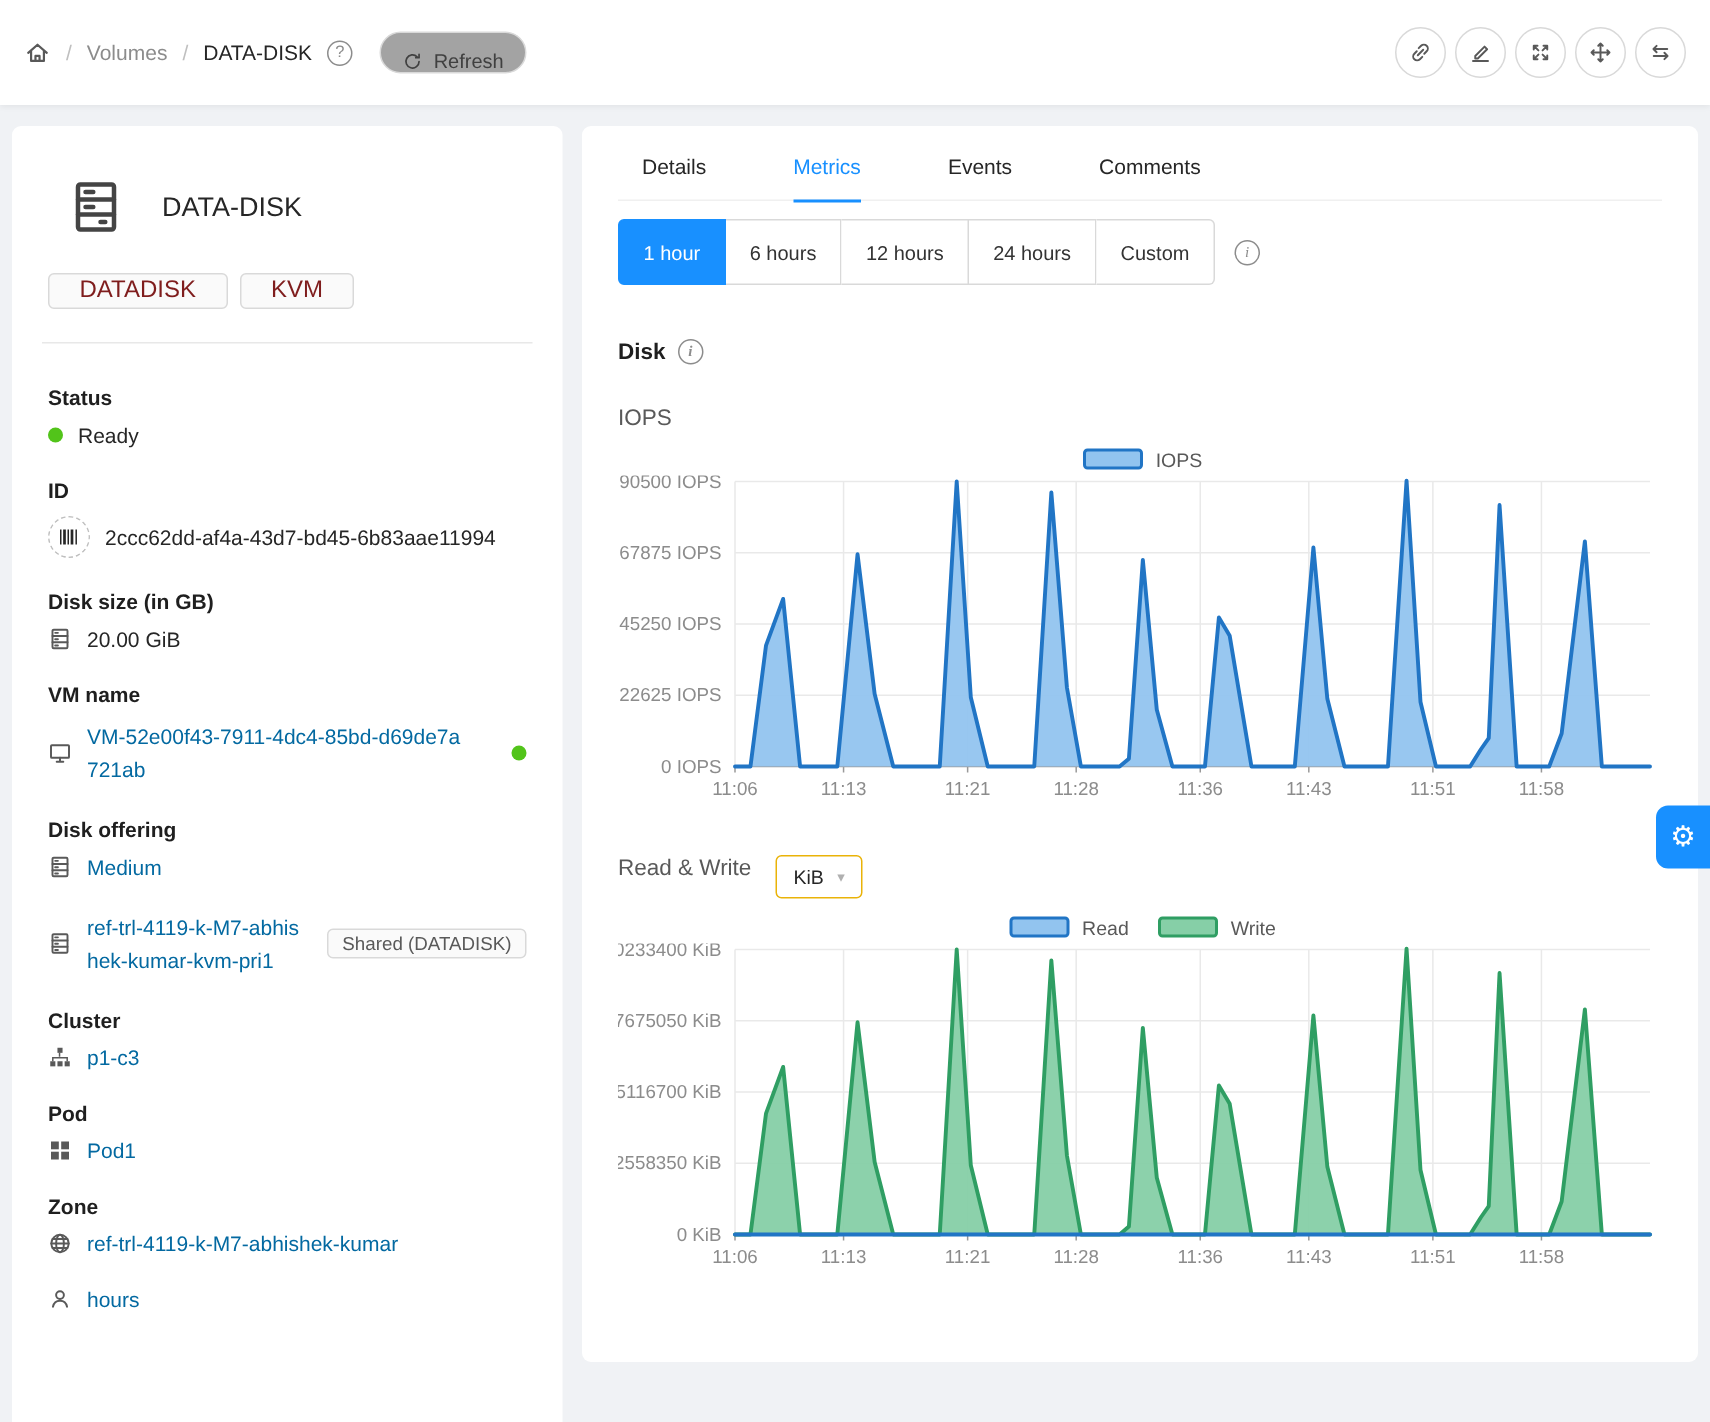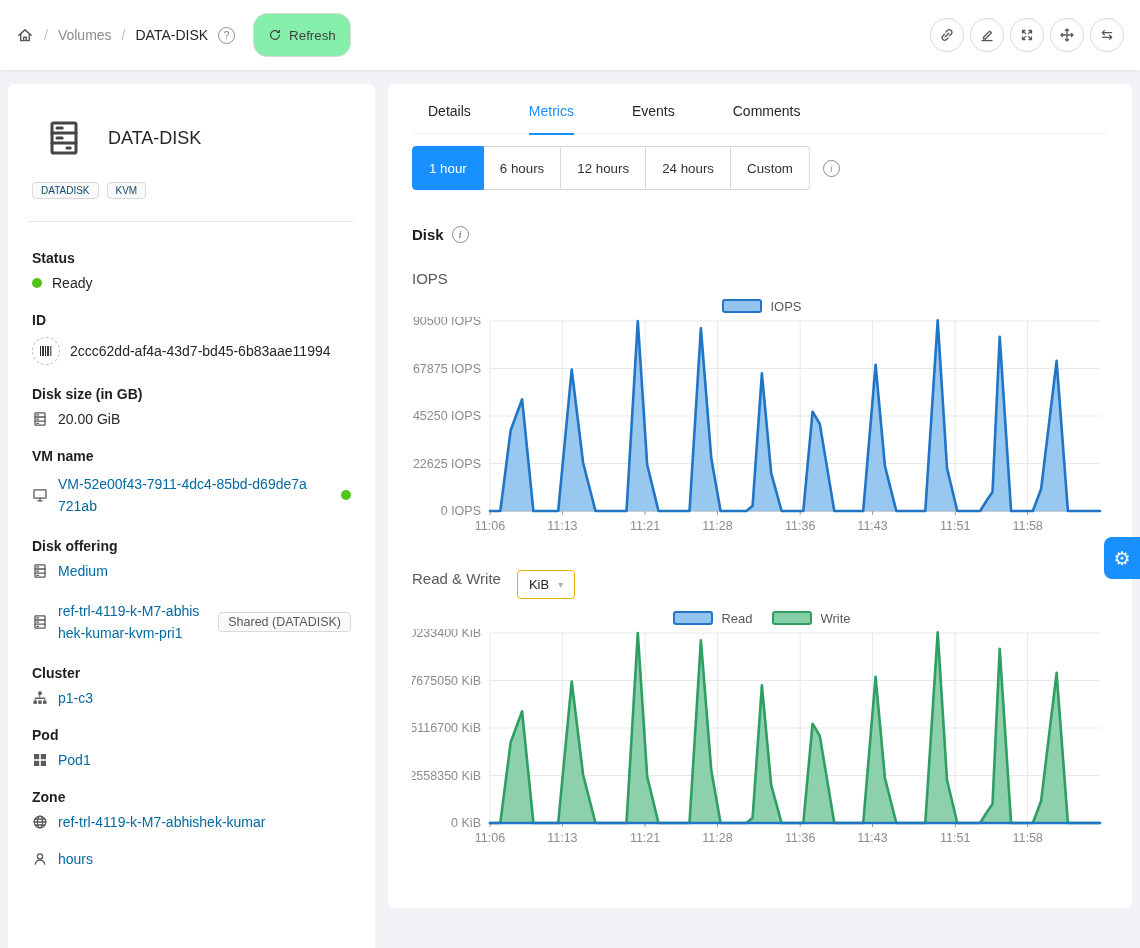--- a/index.html
+++ b/index.html
@@ -9,38 +9,38 @@
   
   .topbar { position:absolute; left:0; top:0; width:1140px; height:70px; background:#fff;
     display:flex; align-items:center; justify-content:space-between; padding:0 16px;
     box-shadow:0 1px 4px rgba(0,0,0,.06); }
   .crumbs { display:flex; align-items:center; gap:10px; }
   .crumb-sep { color:#bfbfbf; }
   .crumb-link { color:#8c8c8c; }
   .crumb-current { color:#262626; }
   .help-circ { width:17px; height:17px; border:1.2px solid #8c8c8c; border-radius:50%;
     display:inline-flex; align-items:center; justify-content:center; font-size:11px; color:#8c8c8c; }
-  .refresh-btn { display:inline-flex; align-items:center; gap:7px; height:44px; padding:0 14px;
-    border:1px solid #d9d9d9; border-radius:14px; background:#86efac; color:#404040; cursor:pointer; margin-left:8px; }
+  .refresh-btn { display:inline-flex; align-items:flex-end; gap:7px; height:28px; padding:0 14px;
+    border:1px solid #d9d9d9; border-radius:14px; background:#a3a3a3; color:#404040; cursor:pointer; margin-left:8px; }
   .actions { display:flex; align-items:center; gap:4px; }
   .icon-btn { width:34px; height:34px; border:1px solid #d9d9d9; border-radius:50%; background:#fff;
     display:flex; align-items:center; justify-content:center; color:#595959; cursor:pointer; margin-left:2px; }
   svg.ic { stroke:currentColor; fill:none; stroke-width:1.3; stroke-linecap:round; stroke-linejoin:round; }
 
   
   .card { position:absolute; background:#fff; border-radius:6px; }
   .left-card { left:8px; top:84px; width:367px; height:1180px; padding:24px; }
   .right-card { left:388px; top:84px; width:744px; height:824px; padding:0 24px; }
 
   
   .res-head { display:flex; align-items:center; gap:28px; margin:12px 0 0 16px; }
   .res-title { font-size:18px; color:#262626; }
   .tag-row { display:flex; gap:8px; margin-top:26px; }
-  .tag { border:1px solid #d9d9d9; background:#fafafa; border-radius:4px; padding:2px 8px;
-    font-size:10px; color:#0c4a6e; }
+  .tag { border:1px solid #d9d9d9; background:#fafafa; border-radius:4px; padding:2px 20px;
+    font-size:16px; color:#7f1d1d; }
   .divider { height:1px; background:#e8e8e8; margin:22px -4px 28px -4px; }
   .sect { margin-bottom:21px; }
   .sect-label { font-weight:700; color:#1f1f1f; margin-bottom:9px; }
   .sect-row { display:flex; align-items:center; gap:10px; color:#262626; }
   .sect-row .mini { color:#595959; flex:none; }
   a.lnk { color:#0369a1; text-decoration:none; cursor:pointer; }
   .dot { width:10px; height:10px; border-radius:50%; background:#52c41a; flex:none; }
   .id-circ { width:28px; height:28px; border:1px dashed #bfbfbf; border-radius:50%; flex:none;
     display:flex; align-items:center; justify-content:center; color:#262626; }
   .wrap-val { word-break:break-all; line-height:22px; }

